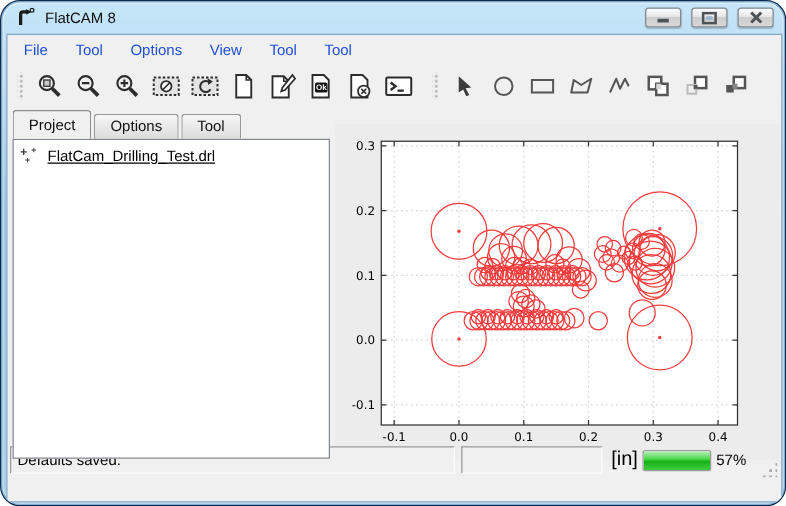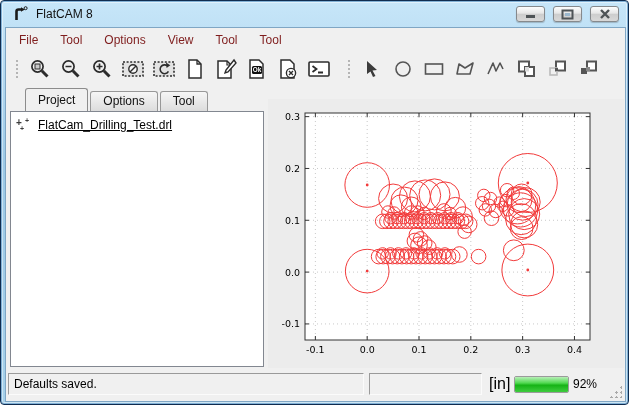--- a/index.html
+++ b/index.html
@@ -1,20 +1,20 @@
 <!DOCTYPE html>
 <html><head>
 <meta charset="utf-8">
 <style>
   * { margin:0; padding:0; box-sizing:border-box; }
   html,body { width:629px; height:405px; font-family:"Liberation Sans", sans-serif; background:#fff; }
 
   .window {
     position:absolute; left:0; top:0; width:629px; height:405px;
-    border:1px solid #0f2c50; border-radius:4px;
+    border:1px solid #0f2c50; border-radius:16px;
     background:linear-gradient(#c7e6f9, #9cc9e7 40%, #a5d0ea);
     box-shadow: inset 0 0 0 1px rgba(120,170,210,.9), inset 0 0 0 2px rgba(255,255,255,.45);
     overflow:hidden;
   }
 
   
   .titlebar { position:absolute; left:0; top:0; width:100%; height:27px; }
   .app-icon { position:absolute; left:11px; top:5px; width:17px; height:17px; }
   .title-text { position:absolute; left:35px; top:6px; font-size:12px; color:#101010; }
   .winbtns { position:absolute; right:9px; top:5px; display:flex; gap:8px; }
@@ -25,63 +25,62 @@
     box-shadow:0 1px 1px rgba(0,0,0,.2);
   }
 
   
   .client {
     position:absolute; left:4px; top:26px; width:621px; height:375px;
     background:#f0f0f0; border:1px solid #7fa6c4;
   }
 
   .menubar { position:relative; height:24px; display:flex; align-items:center; padding-left:13px; }
-  .menu-item { font-size:12px; color:#7f1d1d; margin-right:22px; }
+  .menu-item { font-size:12px; color:#1d4ed8; margin-right:22px; }
 
   .toolbar { position:relative; height:33px; display:flex; align-items:center; padding-left:6px; }
   .tb-handle { width:5px; height:22px; margin:0 5px 0 2px;
     background-image:radial-gradient(#b5b5b5 1px, transparent 1.2px);
     background-size:4px 4px; background-position:1px 1px; }
   .tb-btn { width:31px; height:28px; display:flex; align-items:center; justify-content:center; border-radius:2px; }
   .tb-btn svg { display:block; }
   .tb-gap { width:10px; }
 
   
   .tabbar { position:absolute; left:4px; top:60px; height:23px; display:flex; align-items:flex-end; }
   .tab {
     font-size:12px; color:#111; padding:3px 12px 4px 12px; margin-right:2px;
     border:1px solid #989898; border-bottom:none; border-radius:3px 3px 0 0;
     background:linear-gradient(#f6f6f6, #dcdcdc);
     height:20px; display:flex; align-items:center;
   }
   .tab.active {
     background:#f0f0f0; height:23px; position:relative; z-index:3;
     border-color:#8c8c8c;
-    margin-left:15px;
   }
 
   
   .tree-panel {
     position:absolute; left:4px; top:83px; width:254px; height:256px;
     background:#ffffff; border:1px solid #828790; z-index:2;
   }
   .tree-item { display:flex; align-items:center; padding:5px 4px 0 5px; }
   .tree-icon { position:relative; width:18px; height:16px; flex:0 0 18px; }
   .tree-icon span { position:absolute; color:#3c3c3c; font-weight:bold; line-height:1; }
   .tree-icon .p1 { left:0;  top:1px;  font-size:10px; }
   .tree-icon .p2 { left:9px; top:0;   font-size:7px; }
   .tree-icon .p3 { left:4px; top:8px; font-size:7px; }
   .tree-label { font-size:12px; color:#000; padding-left:4px;text-decoration:underline; }
 
   
   .plot-panel { position:absolute; left:262px; top:71px; width:356px; height:269px; background:#ececec; }
   .plot-panel svg { display:block; }
 
   
-  .statusbar { position:absolute; left:0; bottom:0; width:100%; height:32px; }
+  .statusbar { position:absolute; left:0; bottom:16px; width:100%; height:32px; }
   .status-panel {
     position:absolute; top:4px; height:22px; background:#f0f0f0;
     border:1px solid; border-color:#9a9a9a #fbfbfb #fbfbfb #9a9a9a;
     font-size:12px; color:#000; display:flex; align-items:center; padding-left:5px;
   }
   .sp-msg { left:2px; width:356px; }
   .sp-empty { left:363px; width:113px; }
   .sp-units { position:absolute; left:483px; top:4px; height:22px; display:flex; align-items:center;
     font-size:16px; color:#000; }
   .progress {
@@ -455,18 +454,18 @@
 
     <div class="statusbar">
       <div class="status-panel sp-msg">
         <span>Defaults saved.</span>
       </div>
       <div class="status-panel sp-empty"></div>
       <div class="sp-units">[in]</div>
       <div class="progress">
         <div class="progress-fill" style="width: 100%;"></div>
       </div>
-      <div class="progress-label">92%</div>
+      <div class="progress-label">57%</div>
       <div class="grip"></div>
     </div>
 
   </div>
 </div>
 
 </body></html>

